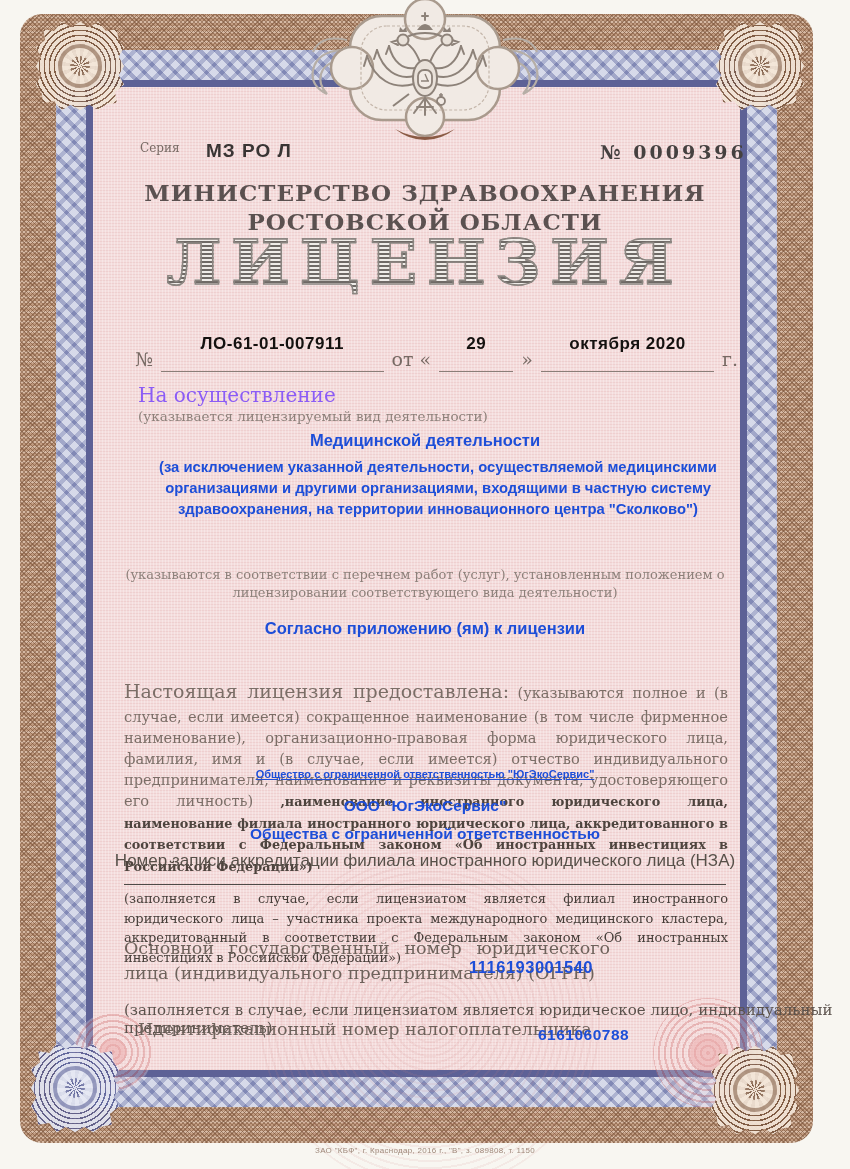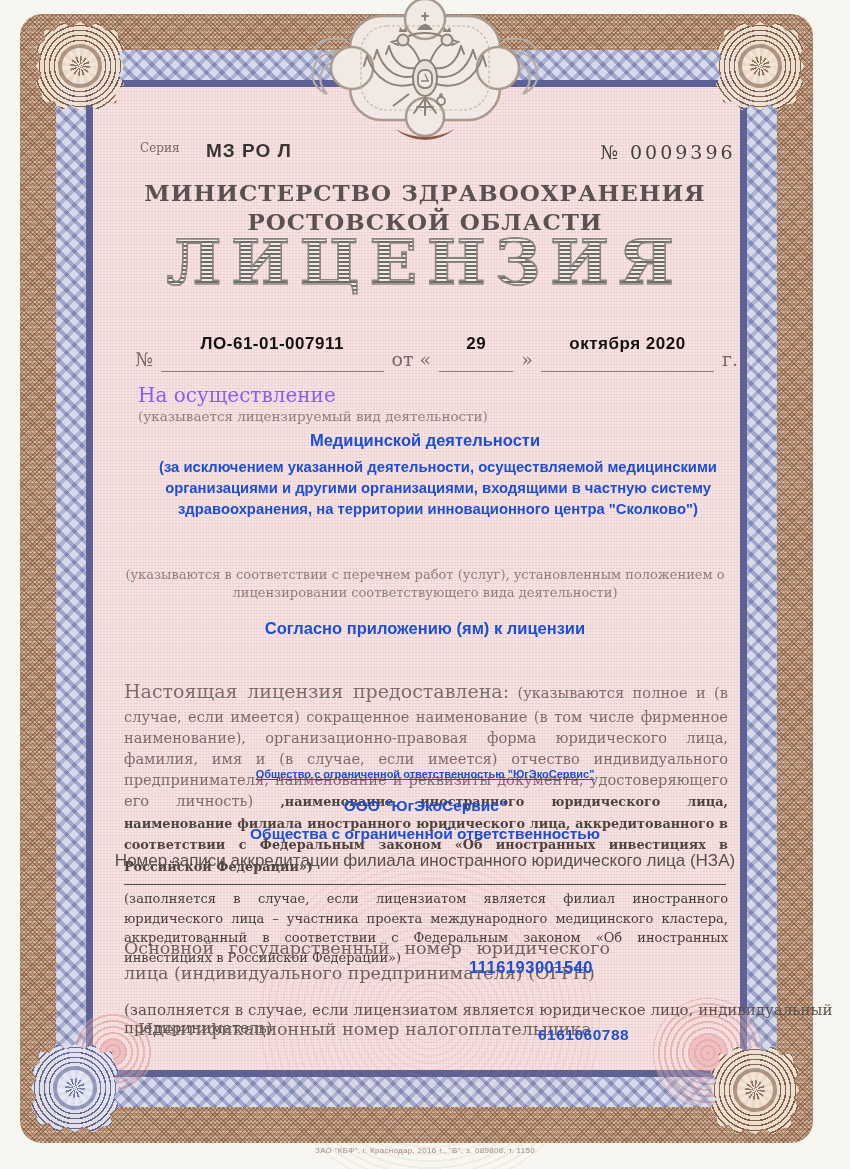--- a/index.html
+++ b/index.html
@@ -44,21 +44,21 @@
     background:repeating-radial-gradient(circle at 50% 50%, rgba(205,130,130,.22) 0 2px, rgba(0,0,0,0) 2px 7px);}
 
   
   .abs{position:absolute;z-index:5;}
   .oldstyle{font-family:"DejaVu Serif",serif;color:#8b5cf6;}
   .boldfill{font-family:"Liberation Sans",sans-serif;font-weight:bold;color:#1d4ed8;}
   .centered{left:0;right:0;text-align:center;}
 
   .serial-label{top:141px;left:140px;font-size:12px;color:#776a64;}
   .serial-value{top:140px;left:206px;font-size:19px;letter-spacing:1px;color:#393534;}
-  .doc-number{top:141px;left:600px;font-size:19px;letter-spacing:3px;color:#454140;font-family:"DejaVu Serif",serif;}
+  .doc-number{top:141px;left:600px;font-size:19px;letter-spacing:3px;color:#454140;font-family:"DejaVu Serif",serif;font-weight:bold;}
 
   .ministry{top:178px;font-family:"DejaVu Serif",serif;font-weight:bold;font-size:23px;line-height:1.28;color:#5b5150;letter-spacing:1px;}
 
   .license-title{top:226px;font-family:"DejaVu Serif",serif;font-weight:bold;font-size:62px;letter-spacing:10px;color:#8d8781;}
   @supports ((-webkit-background-clip:text) or (background-clip:text)){
     .license-title{color:transparent;
       background:repeating-linear-gradient(0deg,#6f6a66 0 2px,#efece8 2px 4px);
       -webkit-background-clip:text;background-clip:text;
       -webkit-text-stroke:1.6px #8b8580;}
   }

